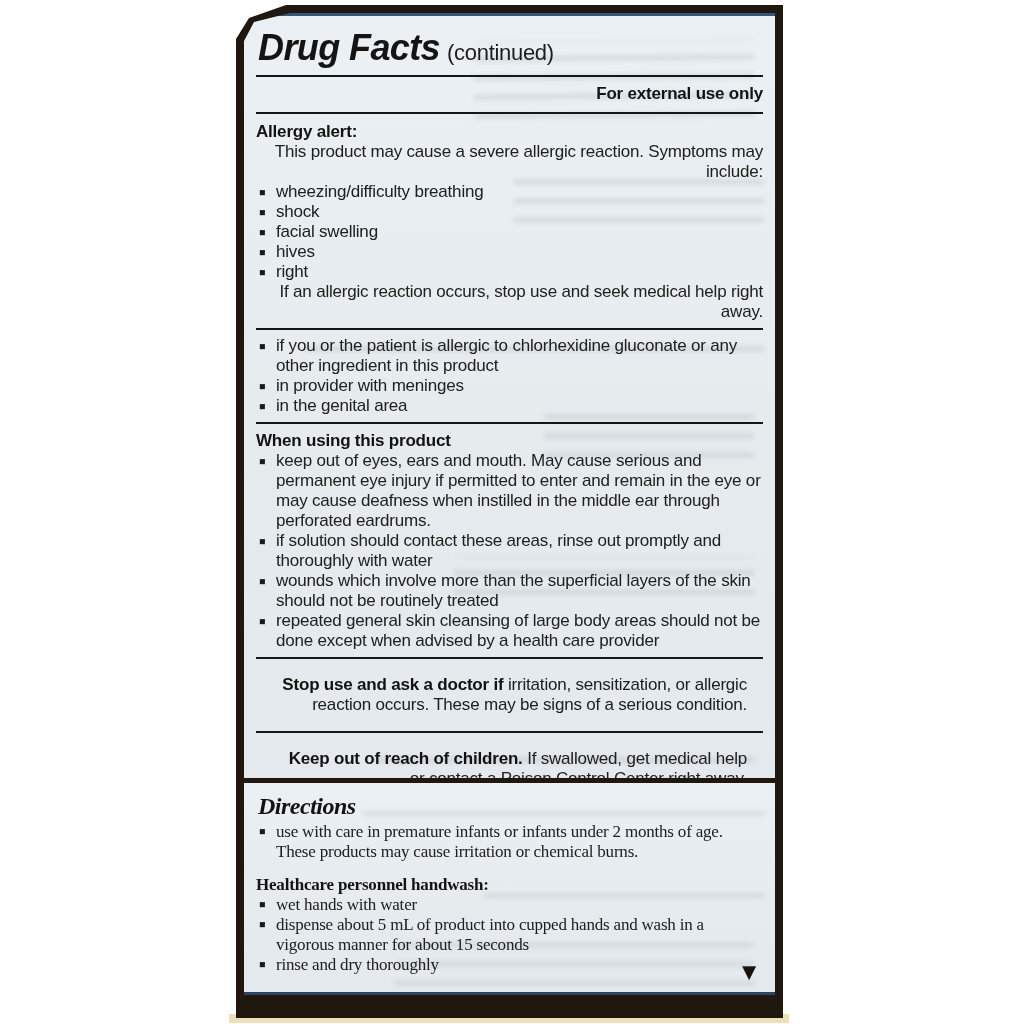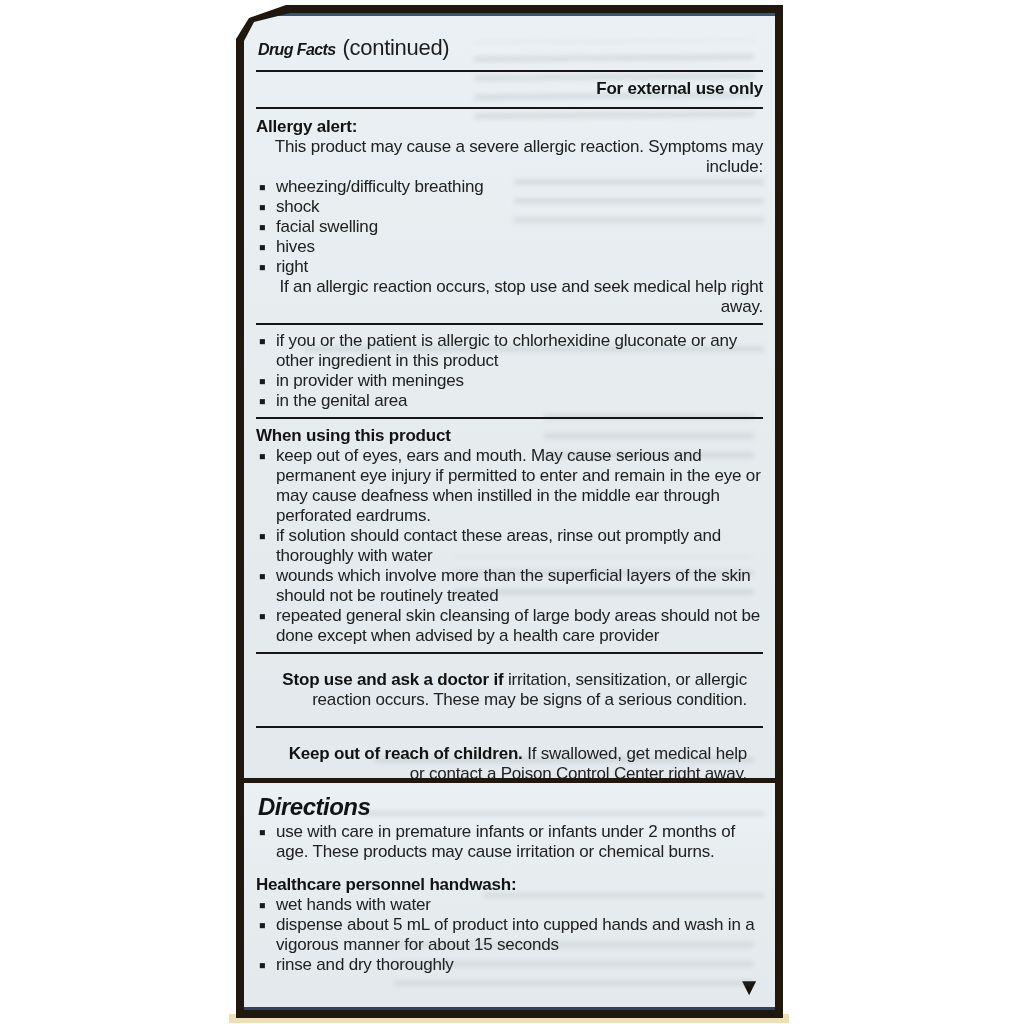--- a/index.html
+++ b/index.html
@@ -24,27 +24,28 @@
     position:absolute;left:8px;right:8px;
     background:linear-gradient(180deg,#eaf0f3 0%,#e6ebee 55%,#e3e9ec 100%);
     overflow:hidden;
   }
   .panel-warnings{
     top:8px;height:762px;
     border-top:3px solid #35567a;
     clip-path:polygon(46px 0, 100% 0, 100% 100%, 0 100%, 0 28px, 10px 9px);
   }
   .panel-directions{
-    top:778px;bottom:8px;
+    top:778px;bottom:23px;
     border-bottom:3px solid #2b4560;
+    font-family:Liberation Serif, serif;
   }
   .inner{position:relative;padding:0 12px;z-index:2;}
   
   .title-row{margin:18px 0 6px 2px;line-height:28px;white-space:nowrap;}
-  .drug-facts{font-size:16px;font-weight:bold;font-style:italic;letter-spacing:-0.6px;color:#141414;}
+  .drug-facts{font-size:36px;font-weight:bold;font-style:italic;letter-spacing:-0.6px;color:#141414;}
   .continued{font-size:22px;font-weight:normal;color:#1d1d1d;margin-left:7px;letter-spacing:-0.3px;}
   .rule{height:2px;background:#161616;margin:6px 0 6px 0;}
   .h-big{font-size:24px;font-weight:bold;font-style:italic;letter-spacing:-0.5px;line-height:27px;margin:4px 0 2px 2px;color:#131313;}
   .h-sub{font-size:17px;font-weight:bold;line-height:21px;margin-top:6px;color:#131313;letter-spacing:-0.2px;}
   p{margin:0;font-size:17px;line-height:20px;letter-spacing:-0.2px;color:#202020;text-align:right;}
   .para{margin:16px;}
   b{color:#121212;}
   .li{display:flex;margin:0;font-size:17px;line-height:20px;letter-spacing:-0.2px;color:#202020;}
   .sq{flex:0 0 auto;width:17px;padding-left:3px;font-size:10.5px;line-height:20px;color:#1a1a1a;}
   .li-text{flex:1 1 auto;}

